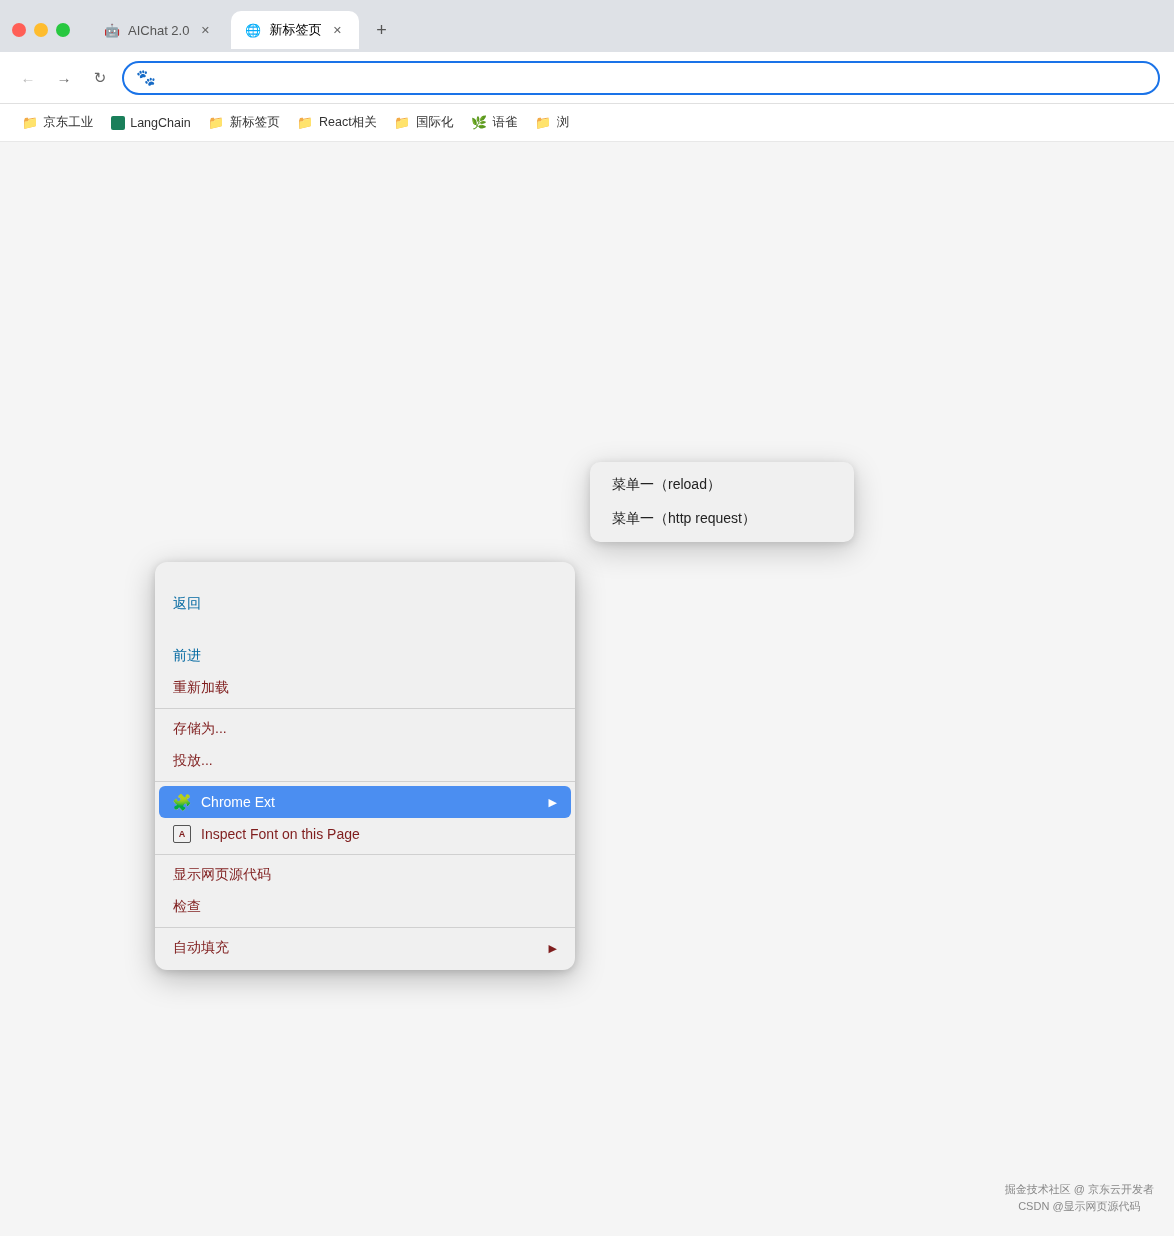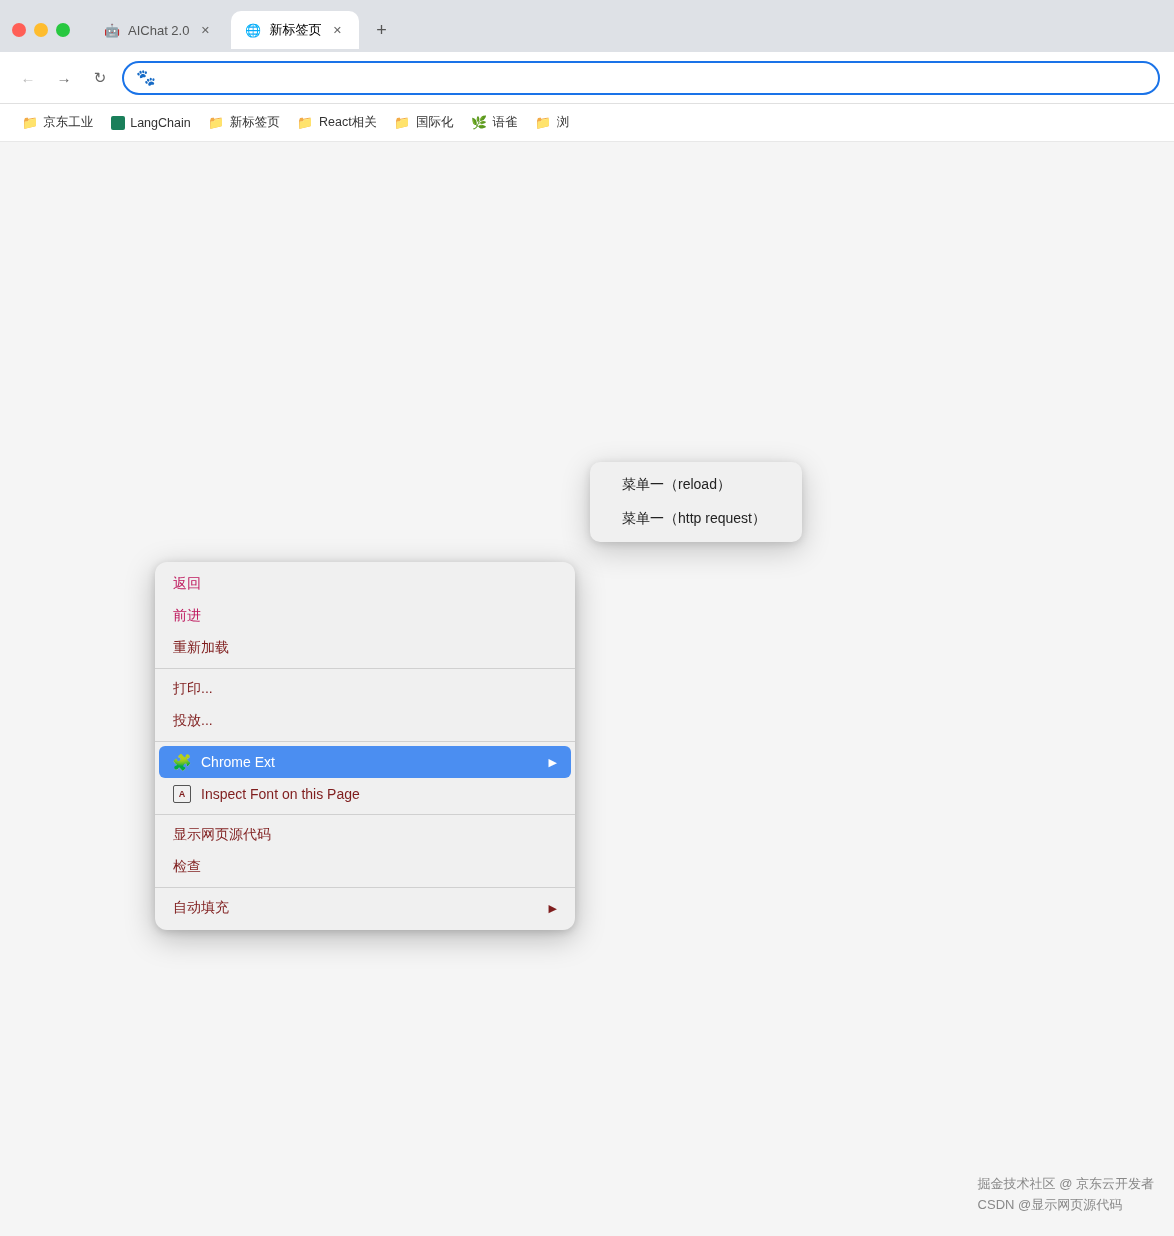--- a/index.html
+++ b/index.html
@@ -179,22 +179,22 @@
       width: 100%;
       height: calc(1236px - 52px - 52px - 38px);
       position: relative;
     }
 
     
     .watermark {
       position: absolute;
       bottom: 20px;
       right: 20px;
-      text-align: left;
-      font-size: 13px;
+      text-align: center;
+      font-size: 11px;
       color: #888;
       line-height: 1.6;
     }
 
     
     .context-menu {
       position: absolute;
       top: 420px;
       left: 155px;
       width: 420px;
@@ -210,22 +210,23 @@
       display: flex;
       align-items: center;
       padding: 7px 18px;
       cursor: pointer;
       color: #7f1d1d;
       gap: 10px;
       position: relative;
     }
 
     .context-menu-item.disabled {
-      color: #be185d;
+      color: #0369a1;
       cursor: default;
+      margin-top: 20px;
     }
 
     .context-menu-item.highlighted {
       background: #4b8ef1;
       color: #fff;
       border-radius: 6px;
       margin: 0 4px;
       padding: 7px 14px;
     }
 
@@ -263,25 +264,25 @@
     .submenu-arrow {
       margin-left: auto;
       font-size: 11px;
     }
 
     
     .submenu {
       position: absolute;
       top: 320px;
       left: 590px;
-      width: 212px;
+      width: 264px;
       background: #f0f0f0;
       border-radius: 10px;
       box-shadow: 0 8px 30px rgba(0,0,0,0.2), 0 2px 8px rgba(0,0,0,0.12);
-      padding: 6px 14px;
+      padding: 6px 4px;
       font-size: 14px;
       z-index: 101;
     }
 
     .submenu-item {
       display: flex;
       align-items: center;
       padding: 8px 18px;
       cursor: pointer;
       color: #222;
@@ -366,24 +367,24 @@
     <div class="context-menu-item disabled">
       <span>前进</span>
     </div>
 
     <div class="context-menu-item">
       <span>重新加载</span>
     </div>
 
     <div class="context-menu-separator"></div>
 
-
-    <div class="context-menu-item">
-      <span>打印...</span>
-    </div>
+    <div class="context-menu-item">
+      <span>存储为...</span>
+    </div>
+
 
     <div class="context-menu-item">
       <span>投放...</span>
     </div>
 
 
     <div class="context-menu-separator"></div>
 
     <div class="context-menu-item highlighted">
       <div class="context-menu-item-icon puzzle">🧩</div>

